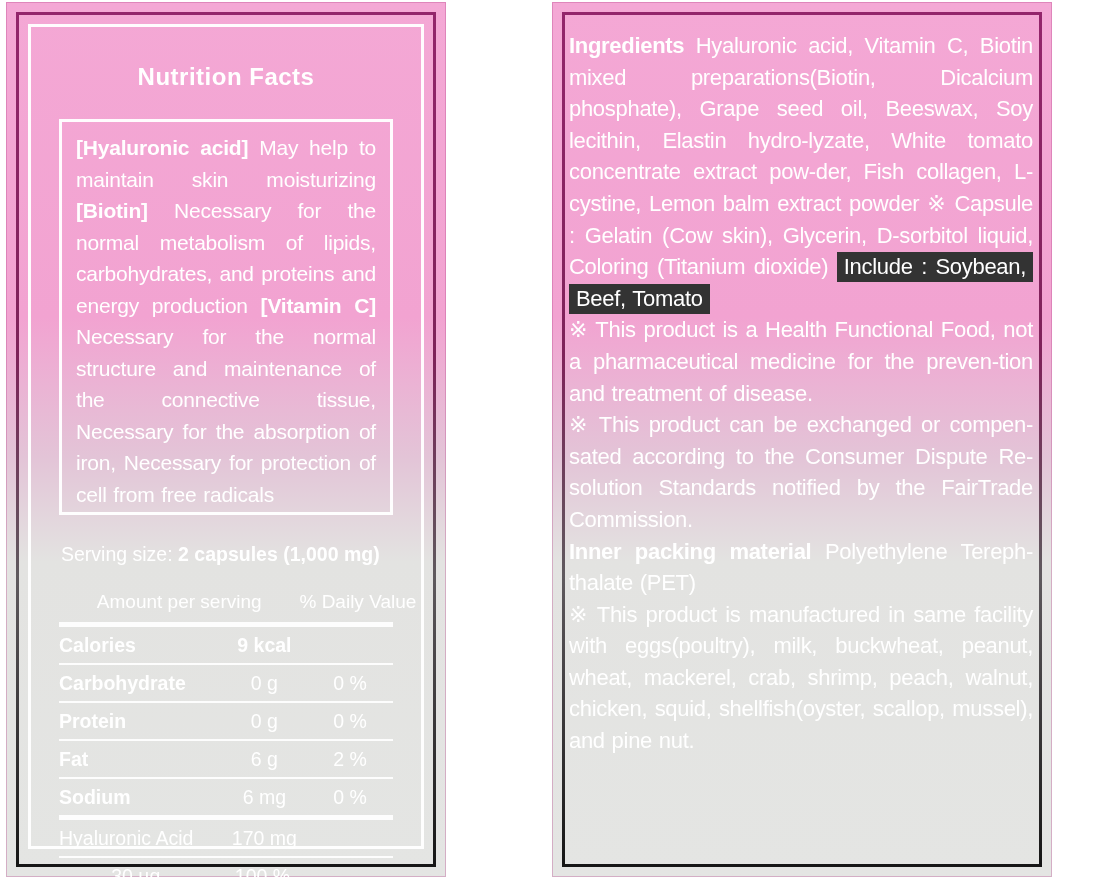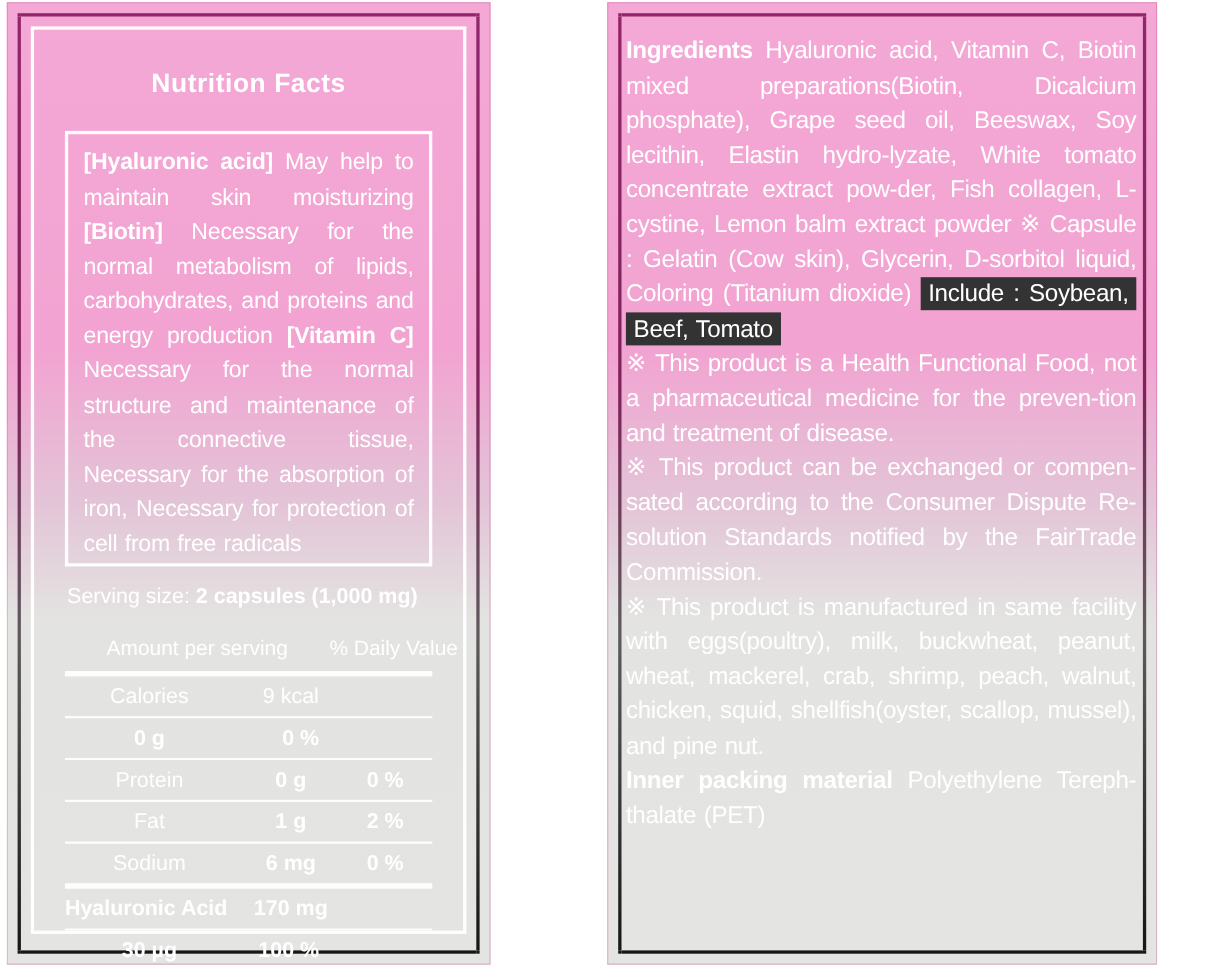--- a/index.html
+++ b/index.html
@@ -25,35 +25,35 @@
   
   .lp-border{position:absolute;inset:22px 22px 28px;border:3px solid rgba(255,255,255,.96);pointer-events:none;}
   .lp-content{position:absolute;inset:25px 25px 31px;padding:24px 28px 0;box-sizing:border-box;}
   .lp-title{font-size:24px;font-weight:700;text-align:center;letter-spacing:.5px;margin:12px 0 28px;}
   .desc-box{
     border:3px solid rgba(255,255,255,.96);
     padding:10px 14px 2px;margin-bottom:14px;
     font-size:21px;line-height:31.5px;text-align:justify;letter-spacing:-.2px;
     word-spacing:1px;
   }
-  .serving{font-size:19.5px;margin:16px 2px 16px;}
+  .serving{font-size:19.5px;margin:28px 2px 16px;}
   .thead{display:flex;font-size:19px;align-items:flex-end;padding-bottom:9px;margin-top:25px;}
   .th-amount{flex:0 0 72%;text-align:center;}
   .th-dv{flex:1;text-align:center;padding-right:26px;white-space:nowrap;}
   .tbody{border-bottom:2px solid rgba(255,255,255,.92);}
   .trow{
     display:grid;grid-template-columns:46% 31% 23%;
     height:36px;align-items:center;
     border-top:2px solid rgba(255,255,255,.92);
     font-size:19.5px;
   }
   .trow.thick-top{border-top-width:5px;}
-  .trow .tcell{font-weight:700;}
-  .trow.bold-name .cell-name{font-weight:400;text-align:center;}
-  .trow.bold-amount .cell-amount{font-weight:400;}
+  .trow .tcell{font-weight:400;}
+  .trow.bold-name .cell-name{font-weight:700;}
+  .trow.bold-amount .cell-amount{font-weight:700;}
   .cell-amount{text-align:center;}
   .cell-dv{text-align:right;padding-right:26px;}
   .footnote{
     font-size:17.5px;line-height:27px;text-align:center;
     margin:13px auto 0;max-width:420px;color:rgba(255,255,255,.97);
   }
 
   
   .rp-content{
     position:absolute;left:17px;right:19px;top:28px;
@@ -81,31 +81,32 @@
       <div class="th-dv">% Daily Value</div>
     </div>
 
     <div class="tbody">
         <div class="trow thick-top bold-name bold-amount">
           <div class="tcell cell-name">Calories</div>
           <div class="tcell cell-amount">9 kcal</div>
           <div class="tcell cell-dv"></div>
         </div>
         <div class="trow bold-name">
+          <div class="tcell cell-name">Carbohydrate</div>
           <div class="tcell cell-amount">0 g</div>
           <div class="tcell cell-dv">0 %</div>
         </div>
         <div class="trow bold-name">
           <div class="tcell cell-name">Protein</div>
           <div class="tcell cell-amount">0 g</div>
           <div class="tcell cell-dv">0 %</div>
         </div>
         <div class="trow bold-name">
           <div class="tcell cell-name">Fat</div>
-          <div class="tcell cell-amount">1 g</div>
+          <div class="tcell cell-amount">6 g</div>
           <div class="tcell cell-dv">2 %</div>
         </div>
         <div class="trow bold-name">
           <div class="tcell cell-name">Sodium</div>
           <div class="tcell cell-amount">6 mg</div>
           <div class="tcell cell-dv">0 %</div>
         </div>
         <div class="trow thick-top">
           <div class="tcell cell-name">Hyaluronic Acid</div>
           <div class="tcell cell-amount">170 mg</div>
@@ -124,16 +125,16 @@
 
     <div class="footnote">* The % Daily Value (DV) tells you how much a nutrient in a serving of food contributes to a daily diet.</div>
   </div>
 </div>
 
 <div class="panel panel-right">
   <div class="rp-content">
       <p><span class="b">Ingredients </span><span>Hyaluronic acid, Vitamin C, Biotin mixed preparations(Biotin, Dicalcium phosphate), Grape seed oil, Beeswax, Soy lecithin, Elastin hydro-lyzate, White tomato concentrate extract pow-der, Fish collagen, L-cystine, Lemon balm extract powder ※ Capsule : Gelatin (Cow skin), Glycerin, D-sorbitol liquid, Coloring (Titanium dioxide) </span><span class="hl">Include : Soybean, Beef, Tomato</span></p>
       <p><span>※ This product is a Health Functional Food, not a pharmaceutical medicine for the preven-tion and treatment of disease.</span></p>
       <p><span>※ This product can be exchanged or compen-sated according to the Consumer Dispute Re-solution Standards notified by the FairTrade Commission.</span></p>
+      <p><span class="b">Inner packing material </span><span>Polyethylene Tereph-thalate (PET)</span></p>
       <p><span>※ This product is manufactured in same facility with eggs(poultry), milk, buckwheat, peanut, wheat, mackerel, crab, shrimp, peach, walnut, chicken, squid, shellfish(oyster, scallop, mussel), and pine nut.</span></p>
-      <p><span class="b">Inner packing material </span><span>Polyethylene Tereph-thalate (PET)</span></p>
     </div>
 </div>
 
 </body></html>

